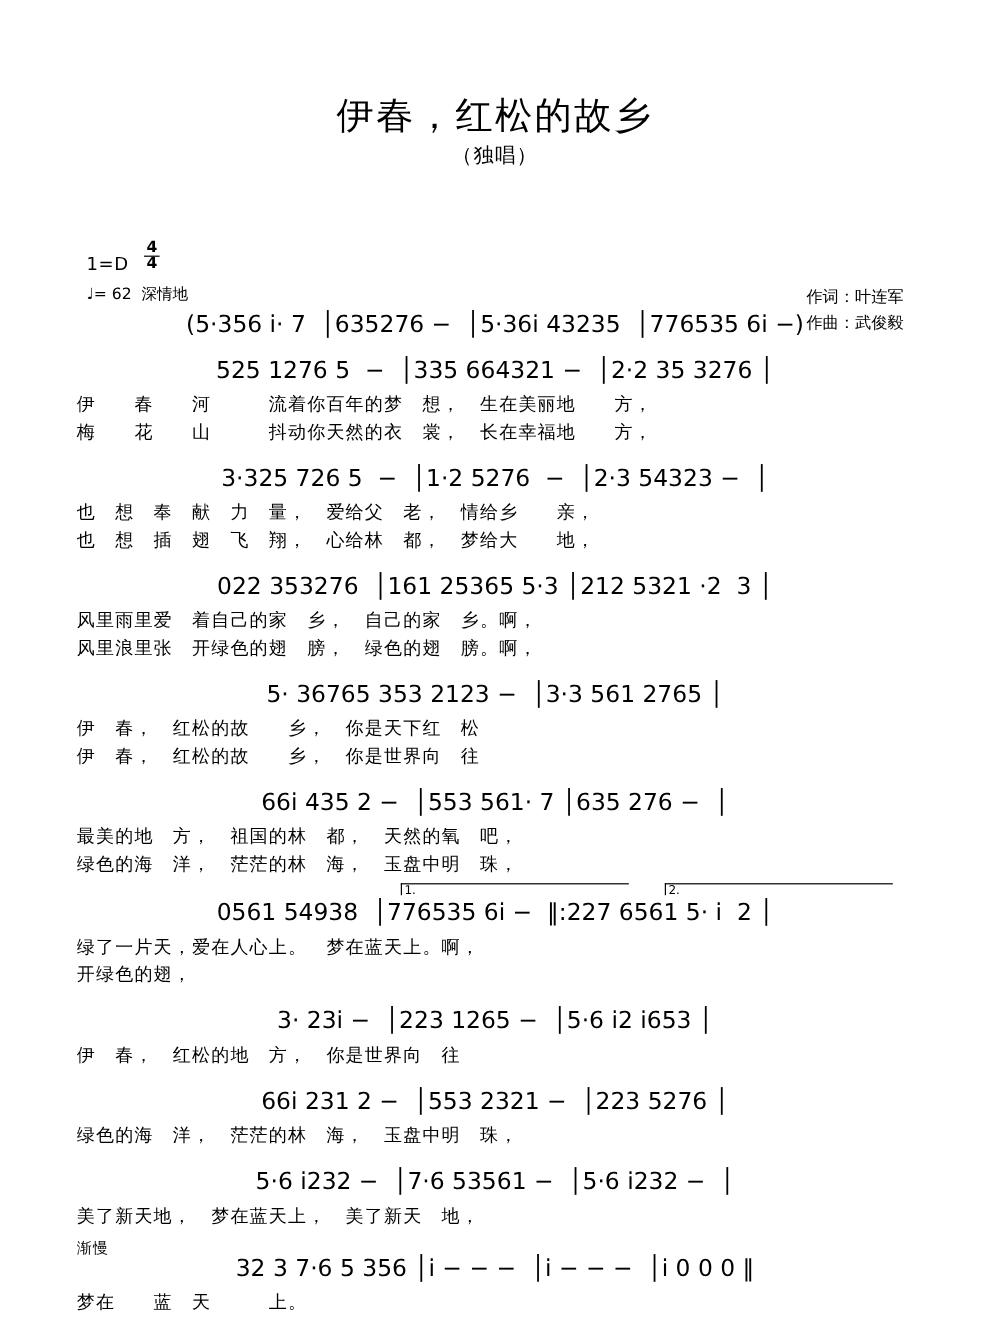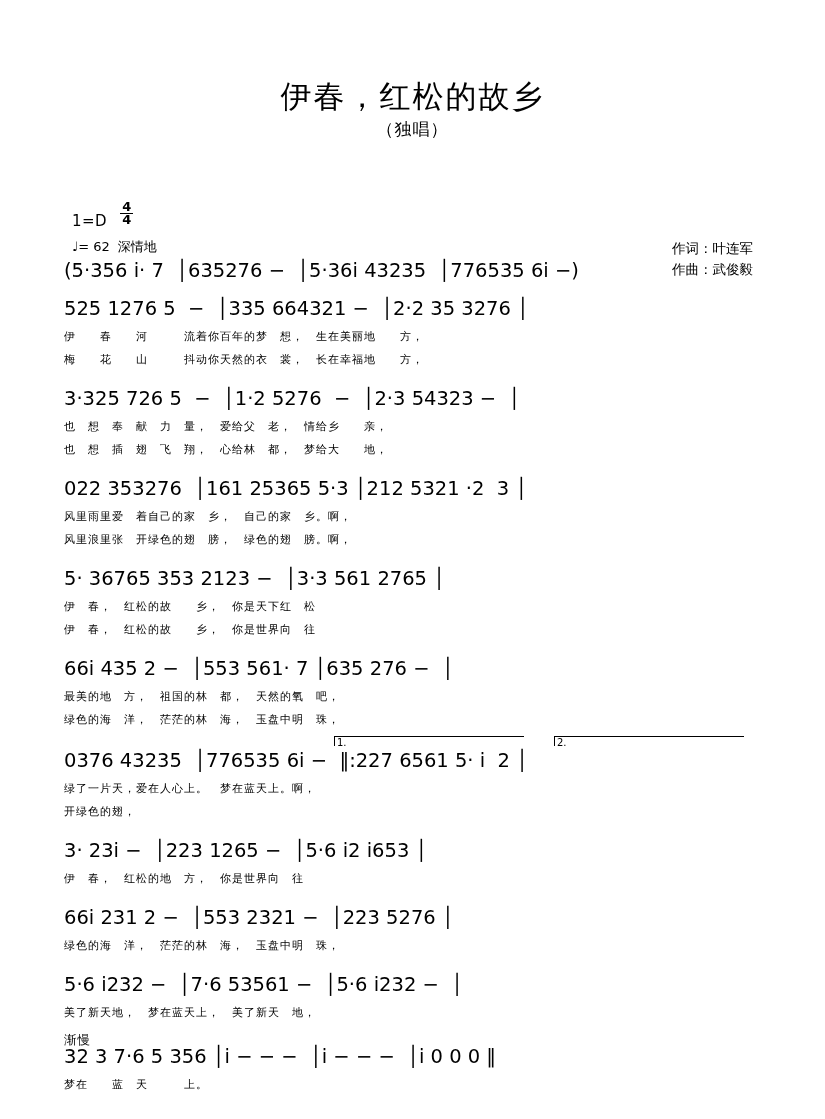--- a/index.html
+++ b/index.html
@@ -96,24 +96,25 @@
     padding: 0;
   }
   .notesline {
     font-family: "DejaVu Sans", sans-serif;
     font-size: 19.5px;
     letter-spacing: 0px;
     white-space: pre;
     line-height: 26px;
     height: 30px;
     position: relative;
+    text-align: center;
   }
   .lyricline {
     font-family: "DejaVu Sans", sans-serif;
-    font-size: 11px;
+    font-size: 15px;
     white-space: pre;
     line-height: 22px;
     height: 23px;
     letter-spacing: 1px;
   }
   .spacer8 { height: 8px; }
   .spacer14 { height: 14px; }
   .spacer4 { height: 4px; }
 
   .footer {
@@ -216,21 +217,21 @@
       <div class="lyricline">绿色的海　洋，　茫茫的林　海，　玉盘中明　珠，</div>
     </div>
     <div class="spacer4"></div>
 
     <div class="repeat-top">
       <div class="volta" style="left:270px; width:190px;">1.</div>
       <div class="volta" style="left:490px; width:190px;">2.</div>
     </div>
 
     <div class="sysrow">
-      <div class="notesline">0376 43235  │776535 6i −  ‖:227 6561 5· i  2 │</div>
+      <div class="notesline">0561 54938  │776535 6i −  ‖:227 6561 5· i  2 │</div>
       <div class="lyricline">绿了一片天，爱在人心上。　梦在蓝天上。啊，</div>
       <div class="lyricline">开绿色的翅，</div>
     </div>
     <div class="spacer14"></div>
 
     <div class="sysrow">
       <div class="notesline">3· 23i −  │223 1265 −  │5·6 i2 i653 │</div>
       <div class="lyricline">伊　春，　红松的地　方，　你是世界向　往</div>
     </div>
     <div class="spacer14"></div>

